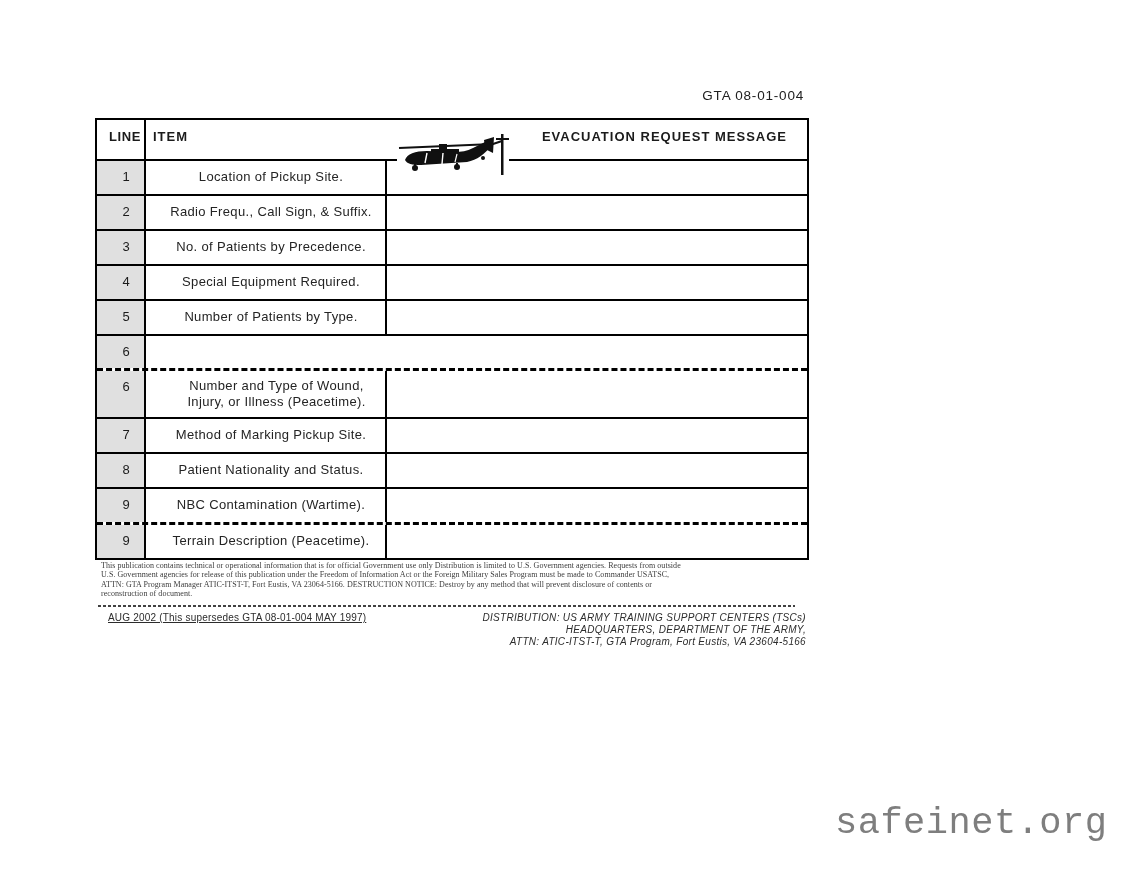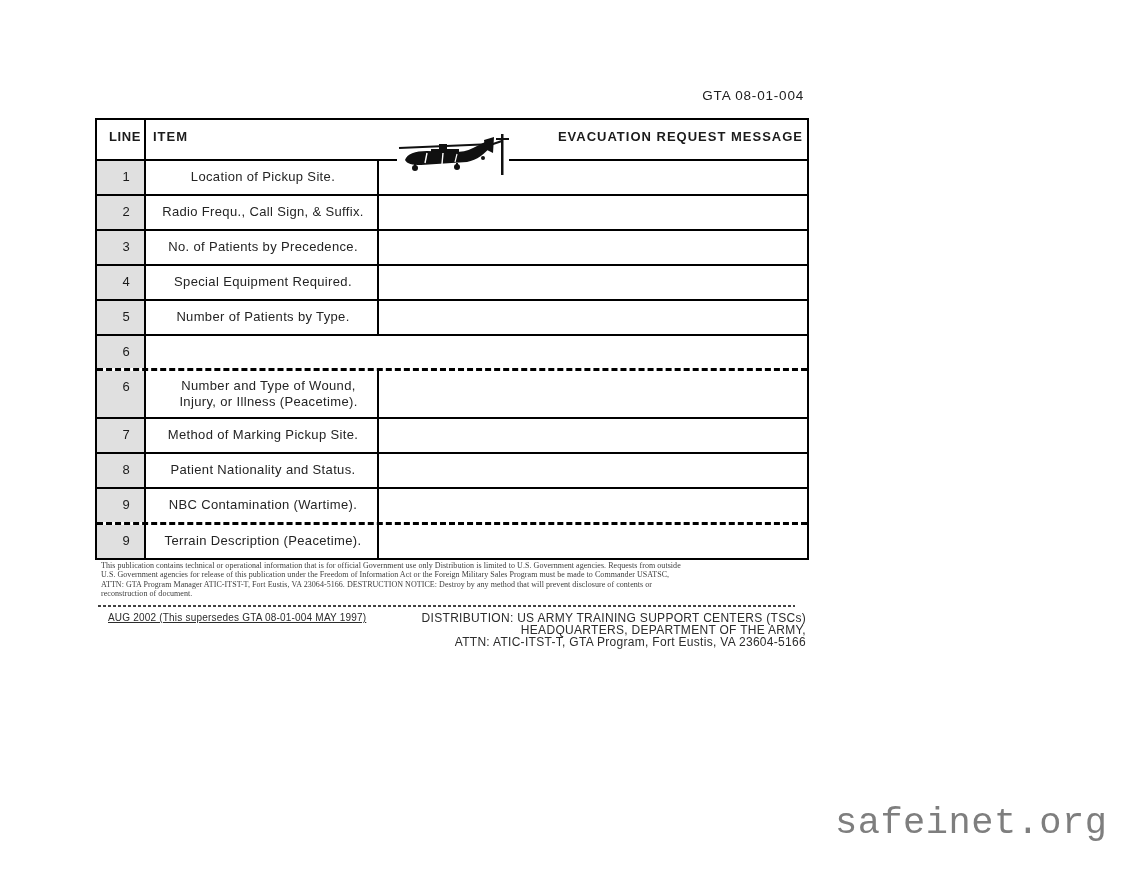--- a/index.html
+++ b/index.html
@@ -24,27 +24,27 @@
 
   .c-line, .h-line {
     flex:0 0 49px; width:49px; border-right:2px solid #000; box-sizing:border-box;
     font-size:13px; padding:8px 0 0 11px;
   }
   .c-line { background:#e0e0e0; }
   .h-line { background:#fff; font-weight:bold; letter-spacing:0.6px; padding:9px 0 0 9px; }
   .c-item {
     flex:0 0 233px; width:233px; border-right:2px solid #000; box-sizing:border-box;
     font-size:13px; letter-spacing:0.35px; padding:8px 4px 0 7px; line-height:16px;
-    white-space:pre-line; color:#242424;
+    white-space:pre-line; color:#242424;margin-left:8px;
   }
   .c-item.tall { padding-top:7px;padding-left:18px; }
   .c-msg { flex:1 1 auto; }
   .h-rest {
     flex:1 1 auto; display:flex; justify-content:space-between;
-    font-weight:bold; font-size:13px; letter-spacing:1px; padding:9px 4px 0 7px;
+    font-weight:bold; font-size:13px; letter-spacing:1px; padding:9px 20px 0 7px;
   }
 
   
   .heli {
     position:absolute; left:300px; top:11px; width:112px; height:46px;
     background:#ffffff; z-index:3;
   }
   .heli svg { display:block; width:112px; height:46px; }
 
   
@@ -56,21 +56,21 @@
   
   .foot-divider {
     position:absolute; left:98px; top:605px; width:697px; height:2px;
     background:repeating-linear-gradient(90deg,#414141 0 3px,transparent 3px 5px);
   }
   .foot-date {
     position:absolute; left:108px; top:612px; font-size:10px; color:#2c2c2c; letter-spacing:0.2px;text-decoration:underline;
   }
   .foot-right {
     position:absolute; right:319px; top:612px; text-align:right;
-    font-size:12px; line-height:12px; color:#2c2c2c; letter-spacing:0.3px; white-space:nowrap;
+    font-size:10px; line-height:12px; color:#2c2c2c; letter-spacing:0.3px; white-space:nowrap;font-style:italic;
   }
 
   
   .watermark {
     position:absolute; left:835px; top:802px;
     font-family:"Liberation Mono","DejaVu Sans Mono",monospace;
     font-size:37px; color:#7e7e7e; letter-spacing:0.5px;
   }
 </style>
 </head>

